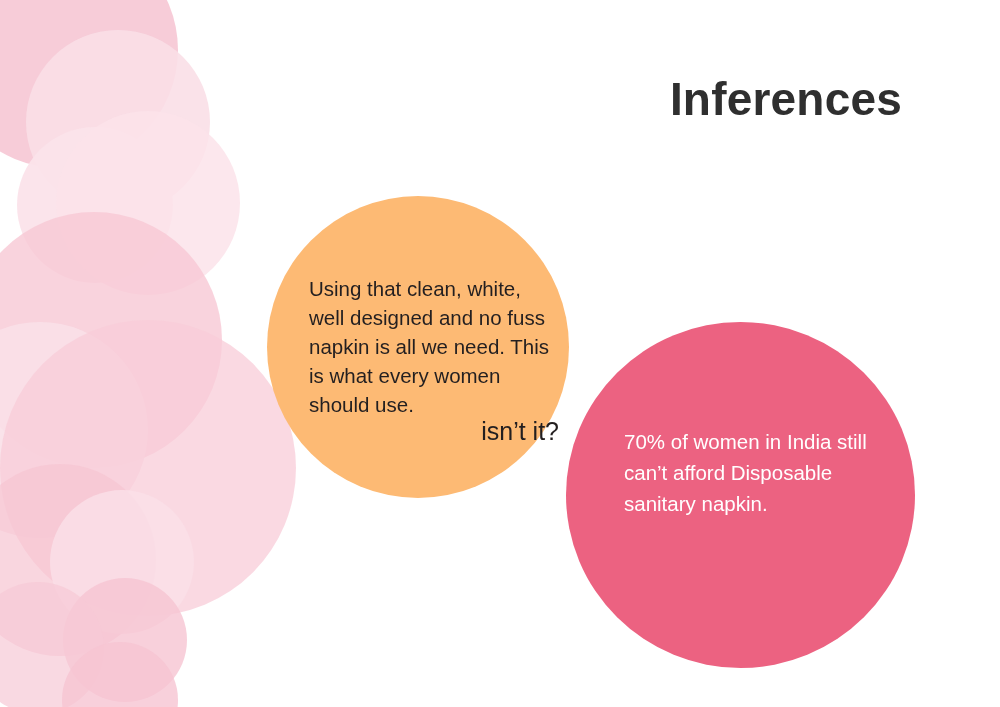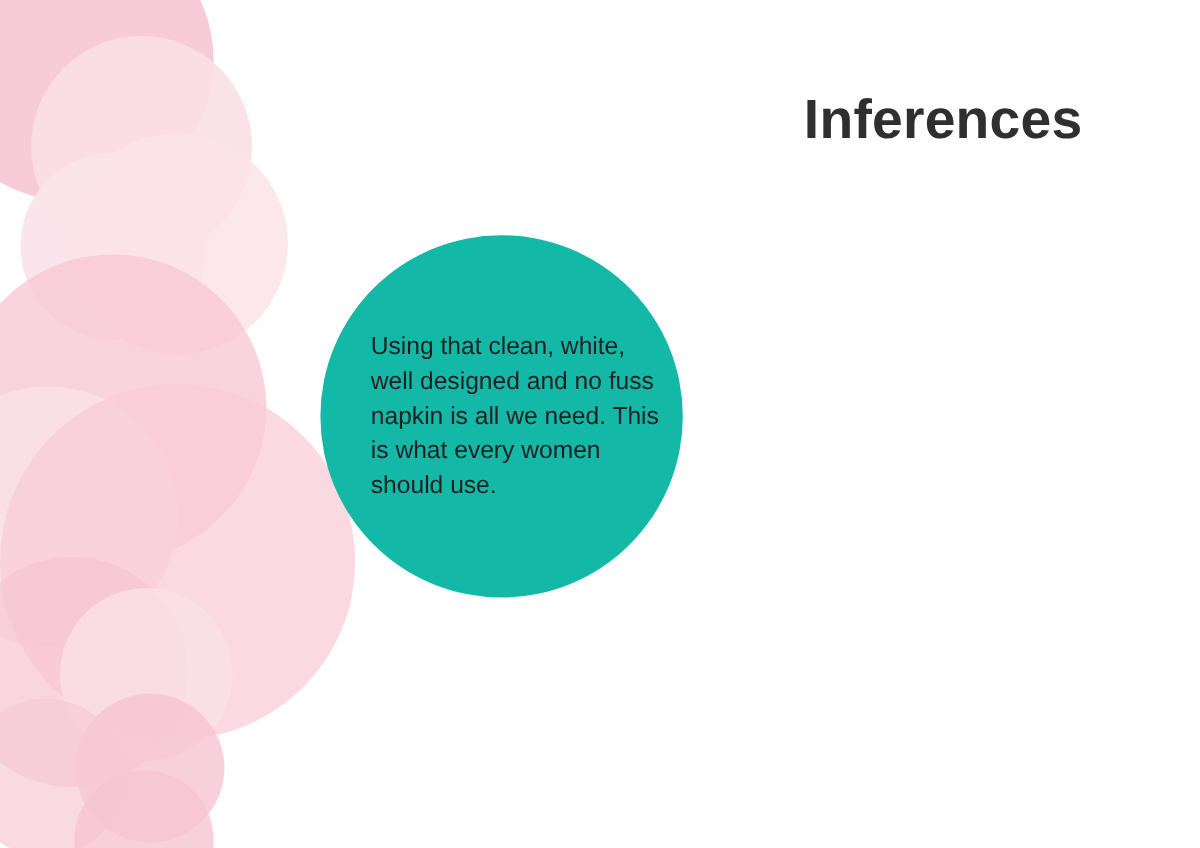--- a/index.html
+++ b/index.html
@@ -113,18 +113,22 @@
       <div class="deco-circle" style="left: 0px; top: 320px; width: 296px; height: 296px; background: rgb(248, 204, 216); opacity: 0.75;"></div>
       <div class="deco-circle" style="left: -36px; top: 464px; width: 192px; height: 192px; background: rgb(246, 196, 210); opacity: 0.7;"></div>
       <div class="deco-circle" style="left: 50px; top: 490px; width: 144px; height: 144px; background: rgb(250, 223, 231); opacity: 0.85;"></div>
       <div class="deco-circle" style="left: 63px; top: 578px; width: 124px; height: 124px; background: rgb(246, 196, 210); opacity: 0.8;"></div>
       <div class="deco-circle" style="left: -28px; top: 582px; width: 132px; height: 132px; background: rgb(247, 201, 214); opacity: 0.7;"></div>
       <div class="deco-circle" style="left: 62px; top: 642px; width: 116px; height: 116px; background: rgb(246, 196, 210); opacity: 0.8;"></div>
     </div>
 
   <div id="slide-title" style="color: rgb(47, 47, 47);">Inferences</div>
 
-  <div id="bubble-light" class="bubble" style="background: #14b8a6;">
+  <div id="bubble-light" class="bubble" style="background: #fdba74;">
     <div id="bubble-light-text" style="color: rgb(35, 31, 32);">Using that clean, white, well designed and no fuss napkin is all we need. This is what every women should use.</div>
+    <div id="bubble-light-tagline" style="color: rgb(35, 31, 32);">isn’t it?</div>
   </div>
 
+  <div id="bubble-dark" class="bubble" style="background: rgb(236, 98, 129);">
+    <div id="bubble-dark-text" style="color: rgb(255, 255, 255);">70% of women in India still can’t afford Disposable sanitary napkin.</div>
+  </div>
 
 </div>
 
 </body></html>

